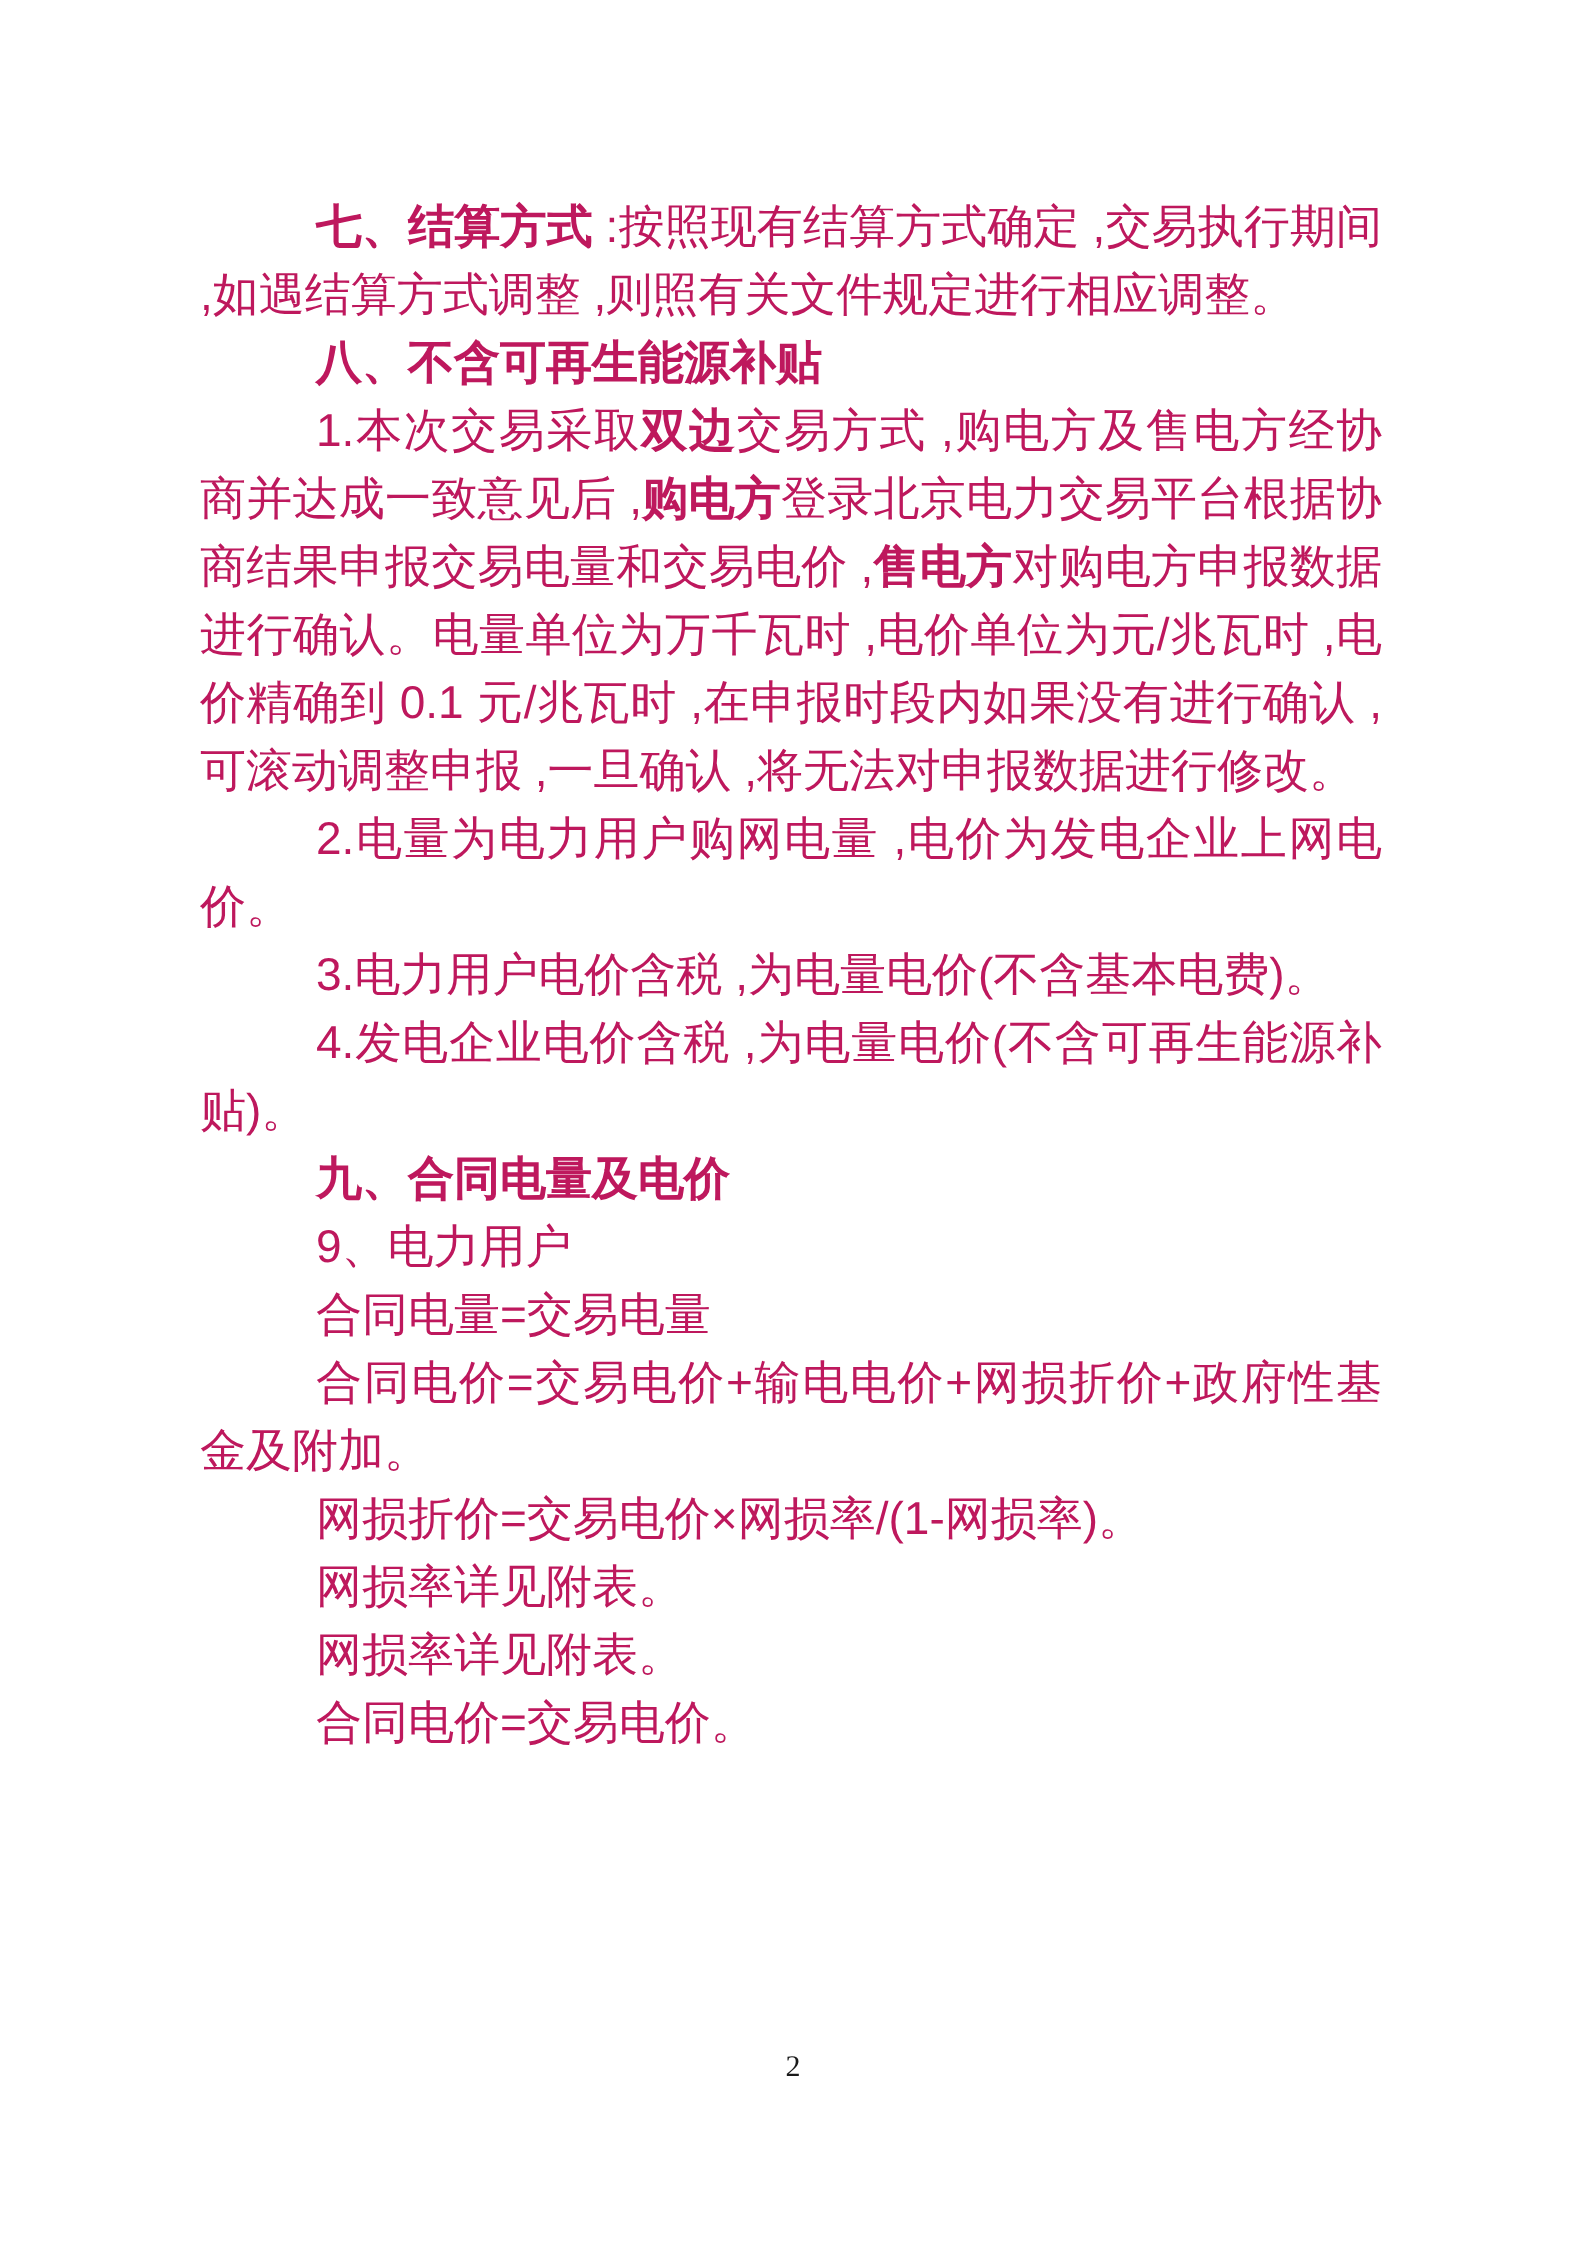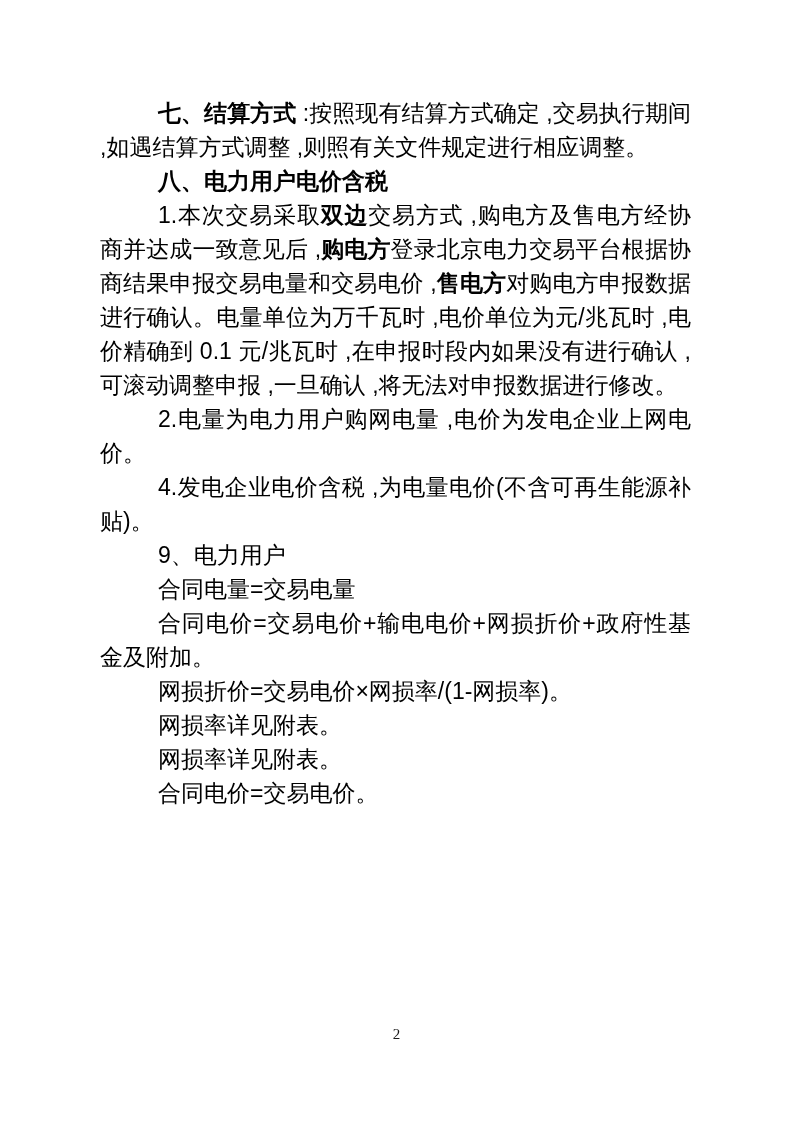--- a/index.html
+++ b/index.html
@@ -24,21 +24,21 @@
   }
   .doc-content {
     position: absolute;
     left: 100px;
     top: 96px;
     width: 591px;
     font-size: 23px;
     line-height: 34px;
     text-align: justify;
     letter-spacing: 0px;
-    color: #000000;
+    color: #be185d;
   }
   .doc-content p {
     margin: 0;
     padding: 0;
     text-indent: 58px;
   }
   .doc-content p span.bold {
     font-weight: bold;
   }
   .page-number {
@@ -52,24 +52,26 @@
     line-height: 20px;
     color: #1a1a1a;
   }
 </style>
 </head>
 <body>
 
 <div class="page">
   <div class="doc-content" id="doc-content">
       <p><span class="bold">七、结算方式</span><span> :按照现有结算方式确定 ,交易执行期间 ,如遇结算方式调整 ,则照有关文件规定进行相应调整。</span></p>
-      <p><span class="bold">八、电力用户电价含税</span></p>
+      <p><span class="bold">八、不含可再生能源补贴</span></p>
       <p><span>1.本次交易采取</span><span class="bold">双边</span><span>交易方式 ,购电方及售电方经协商并达成一致意见后 ,</span><span class="bold">购电方</span><span>登录北京电力交易平台根据协商结果申报交易电量和交易电价 ,</span><span class="bold">售电方</span><span>对购电方申报数据进行确认。电量单位为万千瓦时 ,电价单位为元/兆瓦时 ,电价精确到 0.1 元/兆瓦时 ,在申报时段内如果没有进行确认 ,可滚动调整申报 ,一旦确认 ,将无法对申报数据进行修改。</span></p>
       <p><span>2.电量为电力用户购网电量 ,电价为发电企业上网电价。</span></p>
+      <p><span>3.电力用户电价含税 ,为电量电价(不含基本电费)。</span></p>
       <p><span>4.发电企业电价含税 ,为电量电价(不含可再生能源补贴)。</span></p>
+      <p><span class="bold">九、合同电量及电价</span></p>
       <p><span>9、电力用户</span></p>
       <p><span>合同电量=交易电量</span></p>
       <p><span>合同电价=交易电价+输电电价+网损折价+政府性基金及附加。</span></p>
       <p><span>网损折价=交易电价×网损率/(1-网损率)。</span></p>
       <p><span>网损率详见附表。</span></p>
       <p><span>网损率详见附表。</span></p>
       <p><span>合同电价=交易电价。</span></p>
     </div>
   <div class="page-number">2</div>
 </div>

